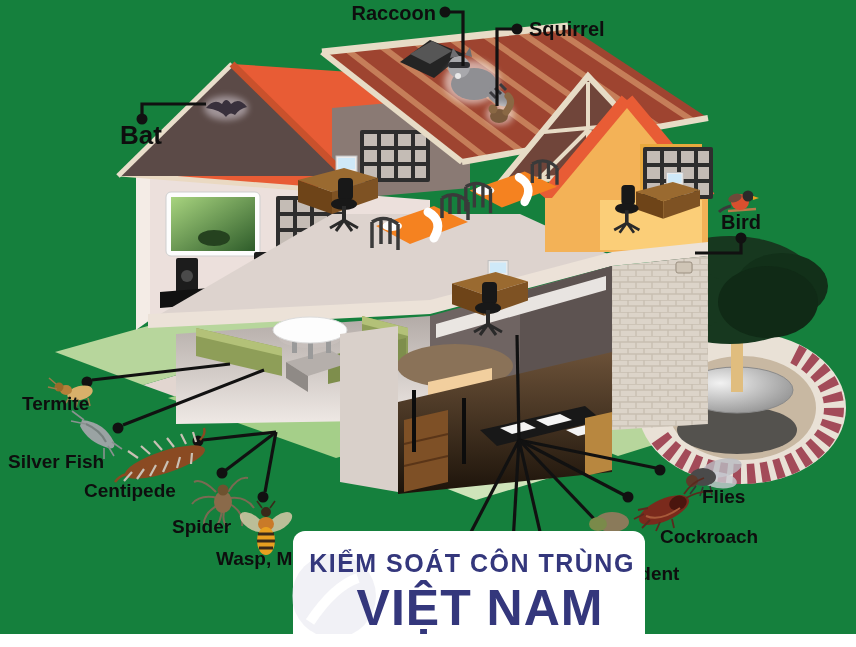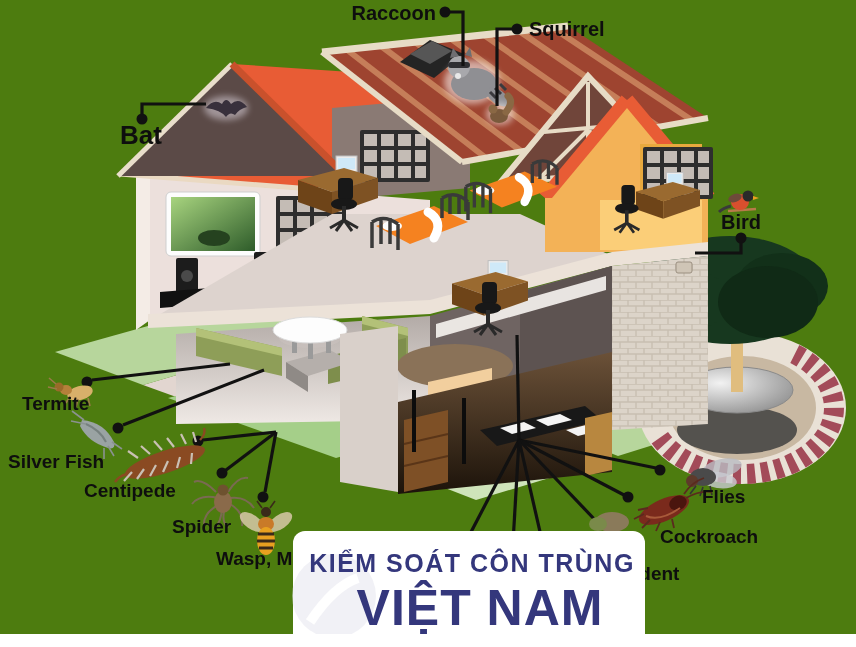--- a/index.html
+++ b/index.html
@@ -1,16 +1,16 @@
 <!DOCTYPE html>
 <html><head>
 <meta charset="utf-8">
 <style>
   html,body{margin:0;padding:0;background:#ffffff;}
-  .stage{position:relative;width:856px;height:634px;overflow:hidden;background:#4d7c0f;
+  .stage{position:relative;width:856px;height:634px;overflow:hidden;background:#15803d;
          font-family:"Liberation Sans",sans-serif;}
   svg{display:block;}
   .lbl{font:700 19px "Liberation Sans",sans-serif;fill:#0e0e0e;}
   .lbl-big{font:700 26px "Liberation Sans",sans-serif;fill:#0e0e0e;}
   .lbl-med{font:700 20px "Liberation Sans",sans-serif;fill:#0e0e0e;}
   .wm1{font:700 25px "Liberation Sans",sans-serif;letter-spacing:1.5px;}
   .wm2{font:700 50px "Liberation Sans",sans-serif;letter-spacing:1px;}
 </style>
 </head>
 <body>

